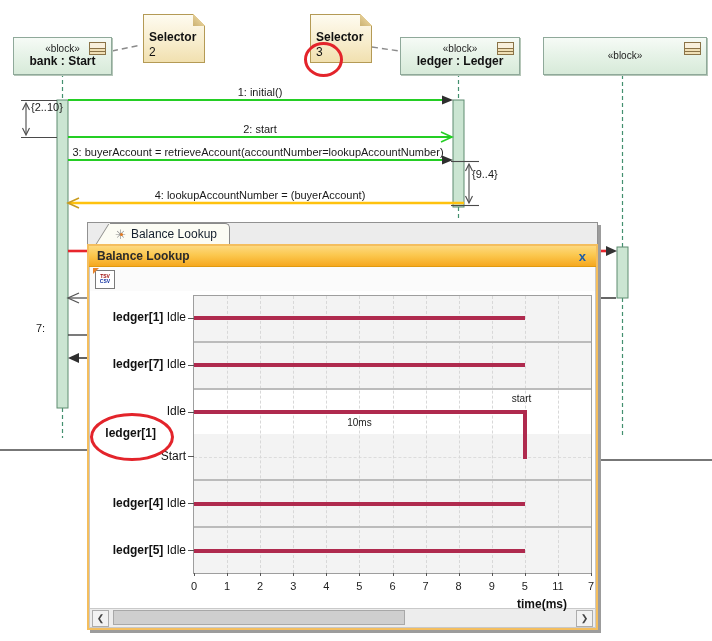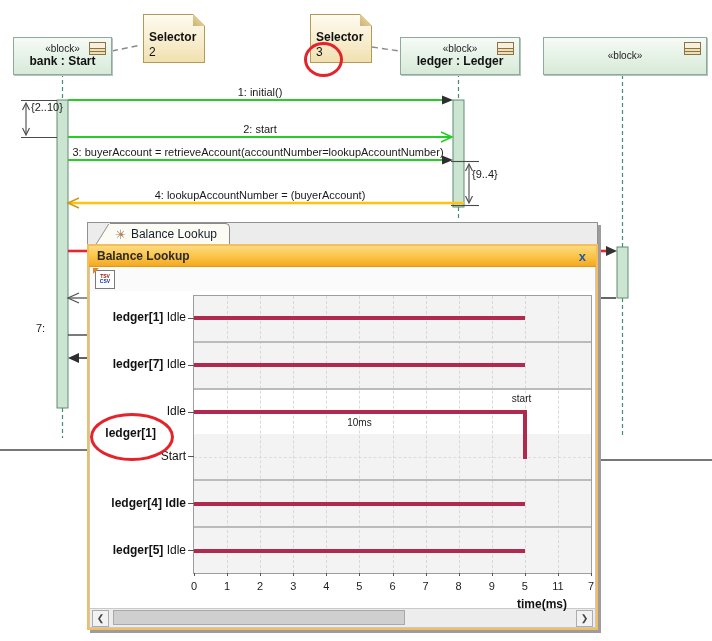--- a/index.html
+++ b/index.html
@@ -242,21 +242,21 @@
             <div class="rowlabel" style="left: -38px; top: 130.49px;"><b>ledger[1]</b></div>
             <div class="dashh" style="top: 160.905px;"></div>
             <div class="sline" style="left: 0px; width: 330.833px; top: 114.075px; background: rgb(175, 42, 78);"></div>
             <div class="sline" style="left: 328.833px; width: 4px; top: 114.075px; height: 48.83px; background: rgb(175, 42, 78);"></div>
             <div class="ann" style="left: 165.417px; top: 121.075px;">10ms</div>
             <div class="ann" style="left: 327.525px; top: 97.075px;">start</div>
             <div class="redellipse" style="left: -104px; top: 117.49px;"></div>
             <div class="sep" style="top: 183.32px;"></div>
             <div class="band" style="top: 185.32px; height: 44.83px;"></div>
             <div class="ltick" style="top: 207.235px;"></div>
-            <div class="rowlabel" style="left: -8px; top: 199.735px; font-weight: bold;"><b>ledger[4]</b><span> Idle</span></div>
+            <div class="rowlabel" style="left: -8px; top: 199.735px;"><b>ledger[4]</b><span> Idle</span></div>
             <div class="sline" style="left: 0px; width: 330.833px; top: 205.735px; background: rgb(175, 42, 78);"></div>
             <div class="sep" style="top: 230.15px;"></div>
             <div class="band" style="top: 232.15px; height: 44.83px;"></div>
             <div class="ltick" style="top: 254.065px;"></div>
             <div class="rowlabel" style="left: -8px; top: 246.565px; text-align: center;"><b>ledger[5]</b><span> Idle</span></div>
             <div class="sline" style="left: 0px; width: 330.833px; top: 252.565px; background: rgb(175, 42, 78);"></div>
             <div class="dashv" style="left: 33.0833px;"></div>
             <div class="dashv" style="left: 66.1667px;"></div>
             <div class="dashv" style="left: 99.25px;"></div>
             <div class="dashv" style="left: 132.333px;"></div>

